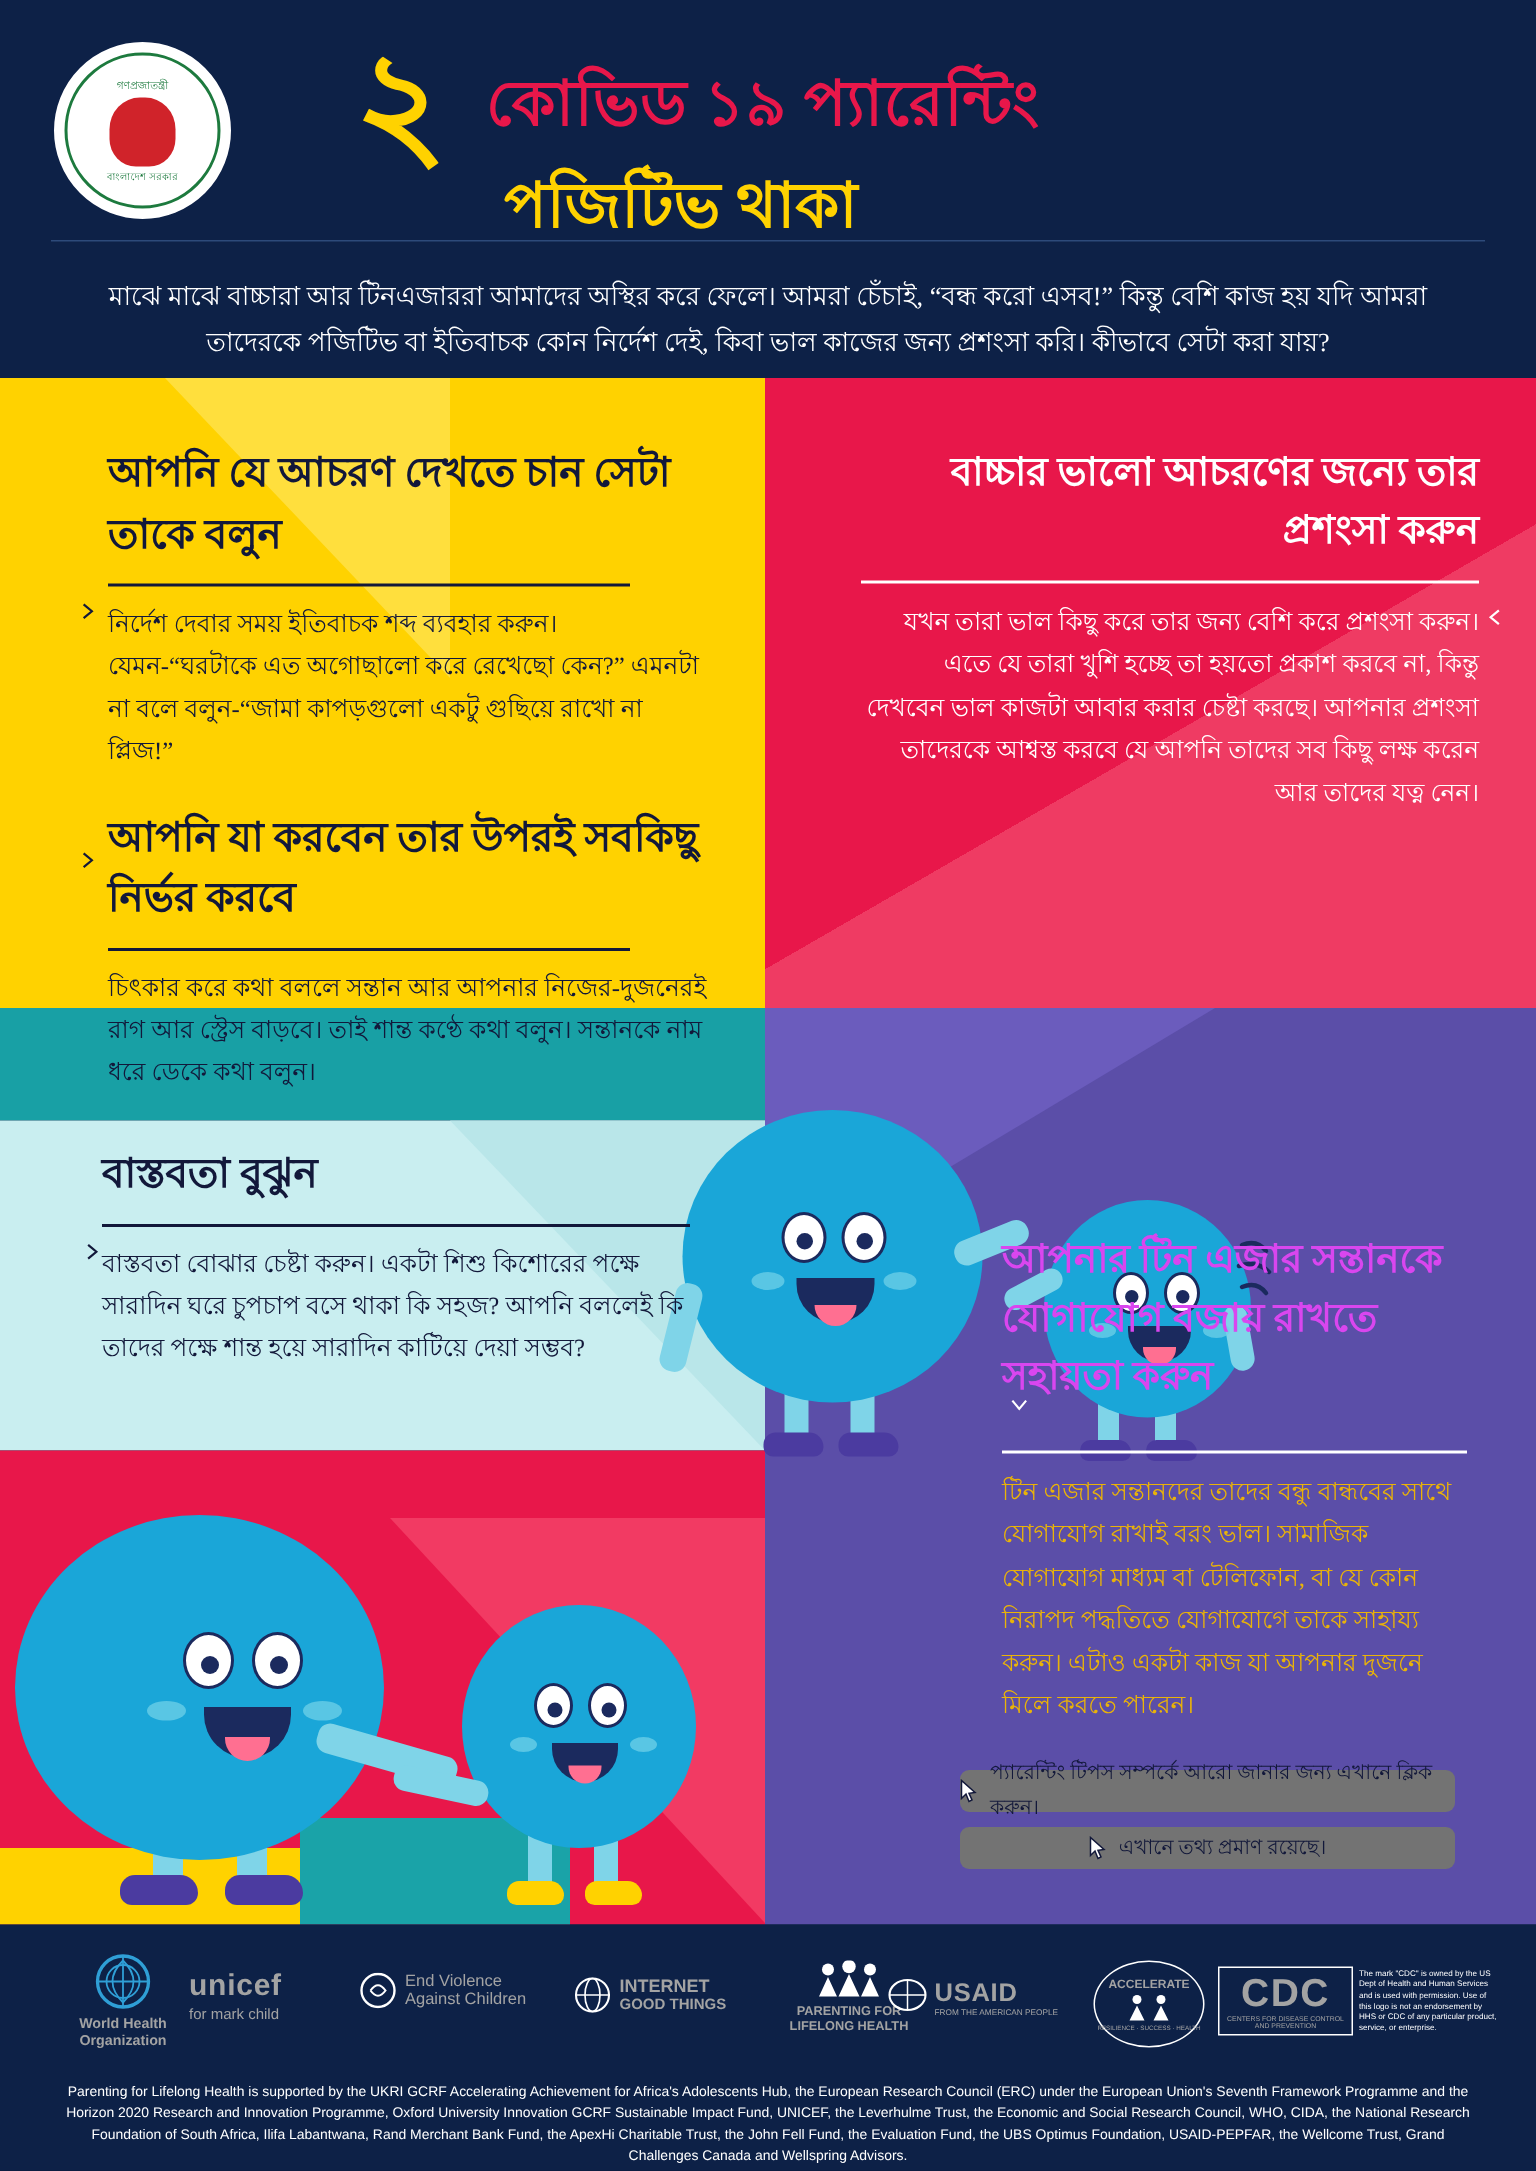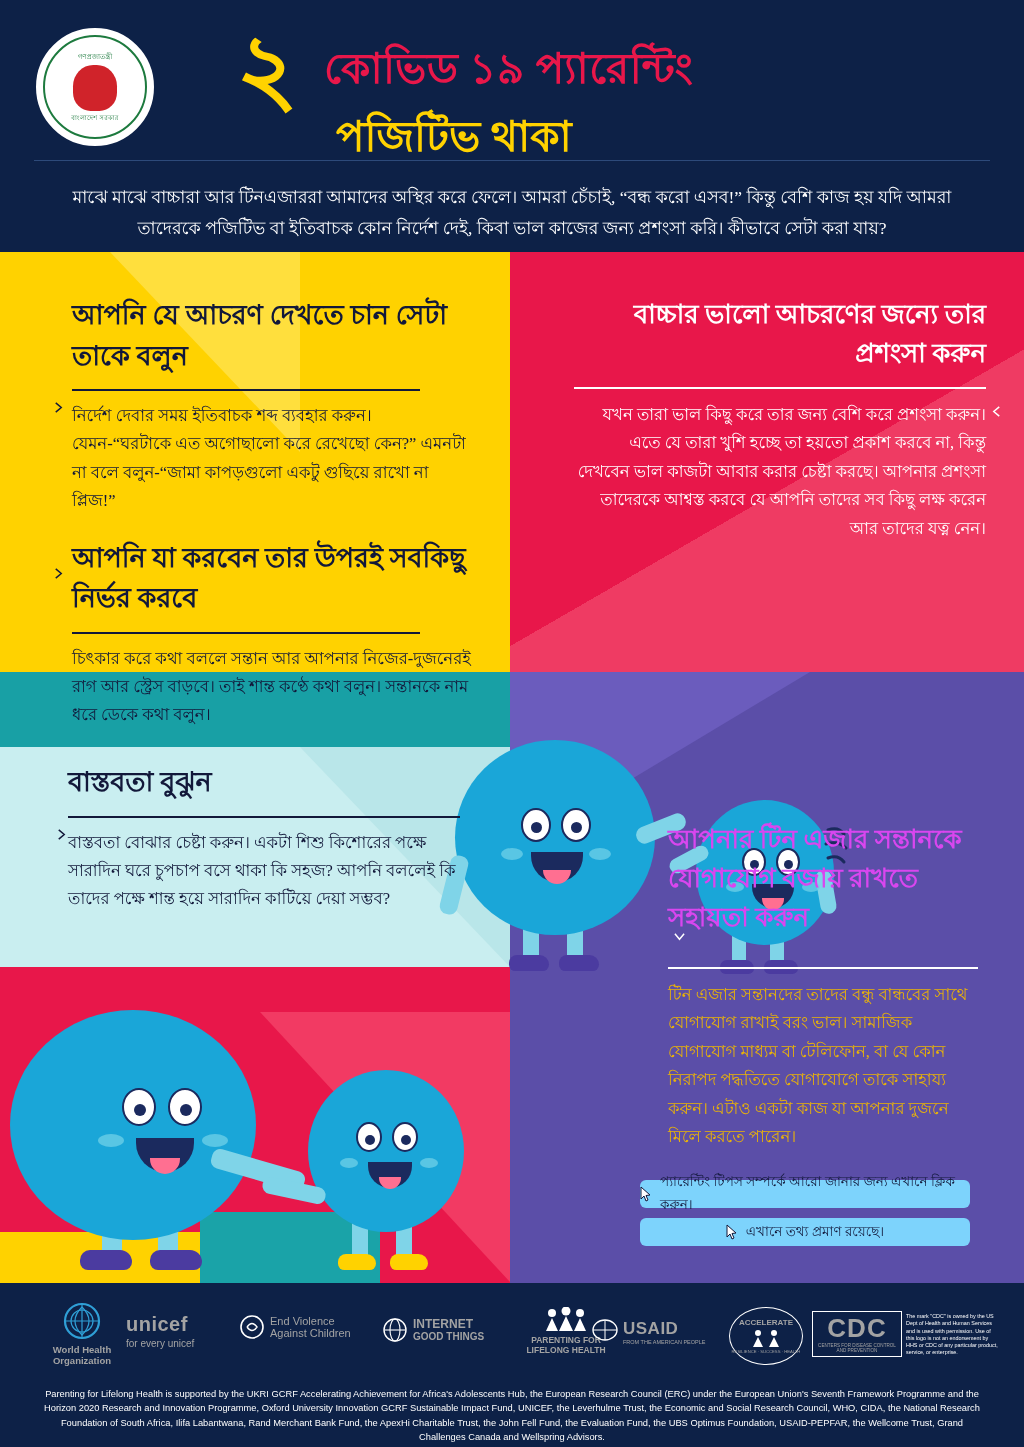--- a/index.html
+++ b/index.html
@@ -138,21 +138,21 @@
   .cheek { position:absolute; background:#6fd0e8; border-radius:50%; opacity:.75; }
   .leg { position:absolute; background:#7fd4e8; border-radius: 6px; }
   .shoe { position:absolute; background:#4b3ba0; border-radius: 10px 12px 8px 8px; }
   .shoe-y { position:absolute; background:#ffd200; border-radius: 10px 12px 8px 8px; }
   .arm { position:absolute; background:#7fd4e8; border-radius: 8px; }
 
   
   .btns { position: absolute; left: 640px; top: 1180px; width: 330px; }
   .btn {
     display:flex; align-items:center; justify-content:center; gap: 8px;
-    background:#7dd3fc; border-radius: 6px; height: 28px; margin-bottom: 10px;
+    background:#737373; border-radius: 6px; height: 28px; margin-bottom: 10px;
     font-family:"Liberation Serif", serif; font-size: 13.5px; color:#12183a;
   }
   .cursor { display:inline-block; width:12px; height:16px; position:relative; }
 
   
   .footer { position:absolute; left:0; top:1283px; width:1024px; height:164px; background:#0d2147; }
   .logos { position:absolute; left:0; top:12px; width:1024px; height:84px; }
   .logo { position:absolute; color:#a3a3a3; }
   .ftext {
     position:absolute; left:38px; top:104px; width:948px; text-align:center;
@@ -362,21 +362,21 @@
           <circle cx="20" cy="20" r="11" fill="none" stroke="#2f9fd6" stroke-width="1.2"></circle>
           <path d="M3 20 H37 M20 3 V37" stroke="#2f9fd6" stroke-width="1.2"></path>
           <path d="M20 6 q14 14 0 28 q-14 -14 0 -28" fill="none" stroke="#2f9fd6" stroke-width="1.2"></path>
         </svg>
         <span style="font-size:9.5px;font-weight:bold;display:block;">World Health</span>
         <span style="font-size:9.5px;font-weight:bold;display:block;">Organization</span>
       </div>
 
       <div class="logo" style="left:126px; top:18px; width:110px;">
         <span style="font-size:20px;font-weight:bold;letter-spacing:.5px;display:block;">unicef</span>
-        <span style="font-size:10px;display:block;margin-top:2px;">for every unicef</span>
+        <span style="font-size:10px;display:block;margin-top:2px;">for mark child</span>
       </div>
 
       <div class="logo" style="left:240px; top:20px; width:128px;">
         <svg width="24" height="24" viewBox="0 0 24 24" style="float:left;margin-right:6px;">
           <circle cx="12" cy="12" r="11" fill="none" stroke="#fff" stroke-width="1.6"></circle>
           <path d="M7 12 q5 -7 10 0 q-5 7 -10 0" fill="none" stroke="#fff" stroke-width="1.4"></path>
         </svg>
         <span style="font-size:11px;display:block;">End Violence</span>
         <span style="font-size:11px;display:block;">Against Children</span>
       </div>

